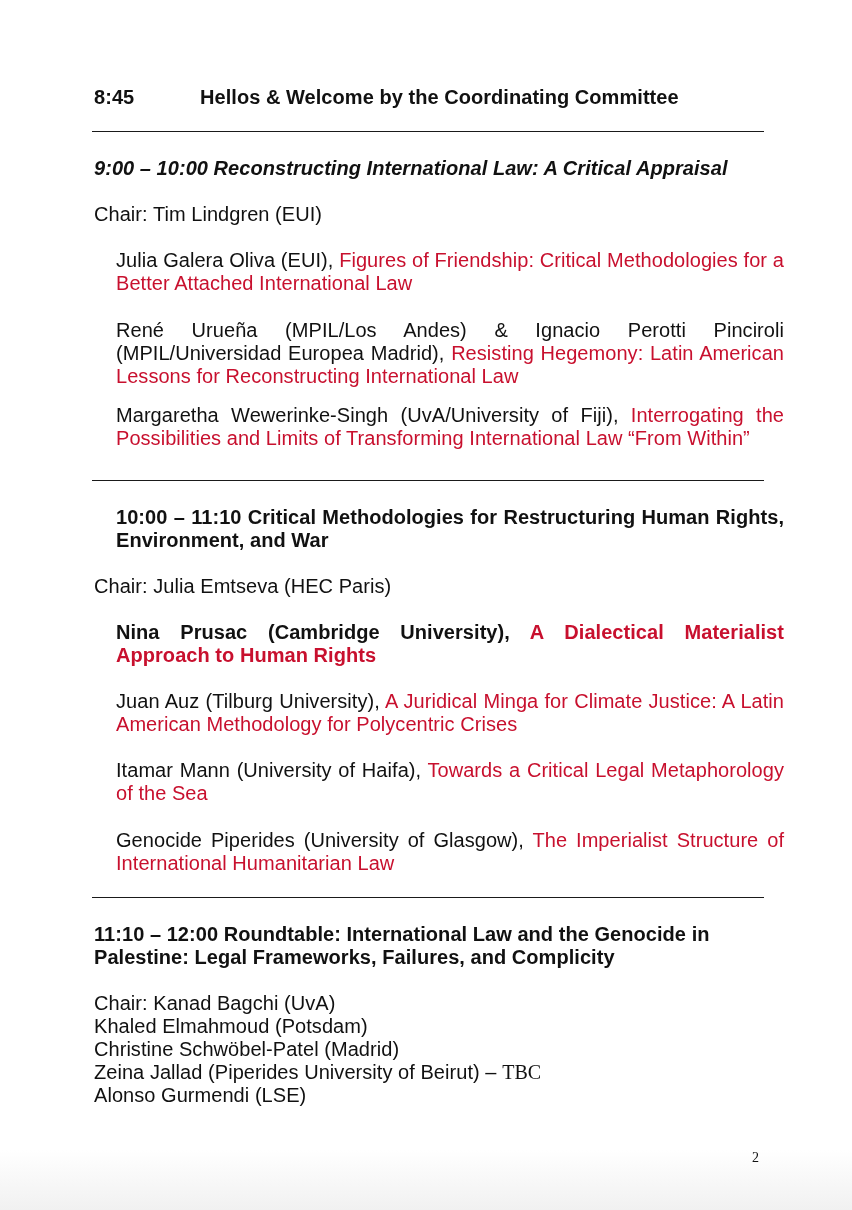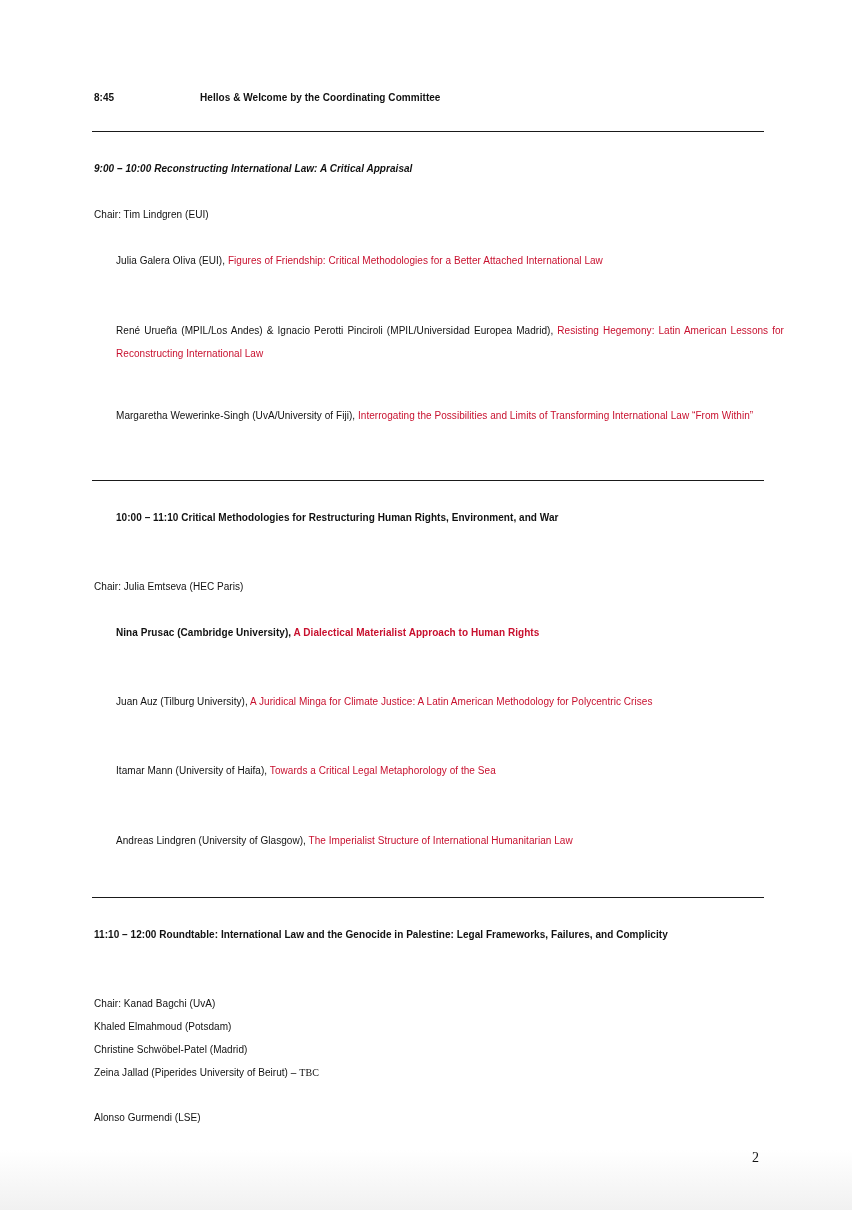--- a/index.html
+++ b/index.html
@@ -10,21 +10,21 @@
     body {
       width: 852px;
       height: 1210px;
       position: relative;
       overflow: hidden;
       font-family: "Liberation Sans", sans-serif;
       color: #111111;
       background: linear-gradient(to bottom, #ffffff 0px, #ffffff 1150px, #f1f1f1 1210px);
     }
     .line {
-      font-size: 10px;
+      font-size: 20px;
       line-height: 23px;
       letter-spacing: 0.05px;
     }
     .bold { font-weight: bold; }
     .justify { text-align: justify; margin-left: 22px; }
     .red { color: #c8102e; }
     .sep {
       position: absolute;
       left: 92px;
       width: 672px;
@@ -71,26 +71,26 @@
 <div class="abs line justify" style="top:621px;font-weight:bold;">
   <span>Nina Prusac (Cambridge University), </span><span class="red">A Dialectical Materialist Approach to Human Rights</span>
 </div>
 <div class="abs line justify" style="top:690px;">
   <span>Juan Auz (Tilburg University), </span><span class="red">A Juridical Minga for Climate Justice: A Latin American Methodology for Polycentric Crises</span>
 </div>
 <div class="abs line justify" style="top:759px;">
   <span>Itamar Mann (University of Haifa), </span><span class="red">Towards a Critical Legal Metaphorology of the Sea</span>
 </div>
 <div class="abs line justify" style="top:829px;">
-  <span>Andreas Lindgren (University of Glasgow), </span><span class="red">The Imperialist Structure of International Humanitarian Law</span>
+  <span>Genocide Piperides (University of Glasgow), </span><span class="red">The Imperialist Structure of International Humanitarian Law</span>
 </div>
 <div class="sep" style="top:897px;"></div>
 
 <div class="abs line bold" style="top:923px;">11:10 – 12:00 Roundtable: International Law and the Genocide in Palestine: Legal Frameworks, Failures, and Complicity</div>
 <div class="abs line" style="top:992px;">Chair: Kanad Bagchi (UvA)</div>
 <div class="abs line" style="top:1015px;">Khaled Elmahmoud (Potsdam)</div>
 <div class="abs line" style="top:1038px;">Christine Schwöbel-Patel (Madrid)</div>
 <div class="abs line" style="top:1061px;">
   <span>Zeina Jallad (Piperides University of Beirut) – </span><span class="tbc">TBC</span>
 </div>
-<div class="abs line" style="top:1084px;margin-top:22px;">Alonso Gurmendi (LSE)</div>
+<div class="abs line" style="top:1084px;">Alonso Gurmendi (LSE)</div>
 
 <div class="page-number">2</div>
 
 </body></html>

